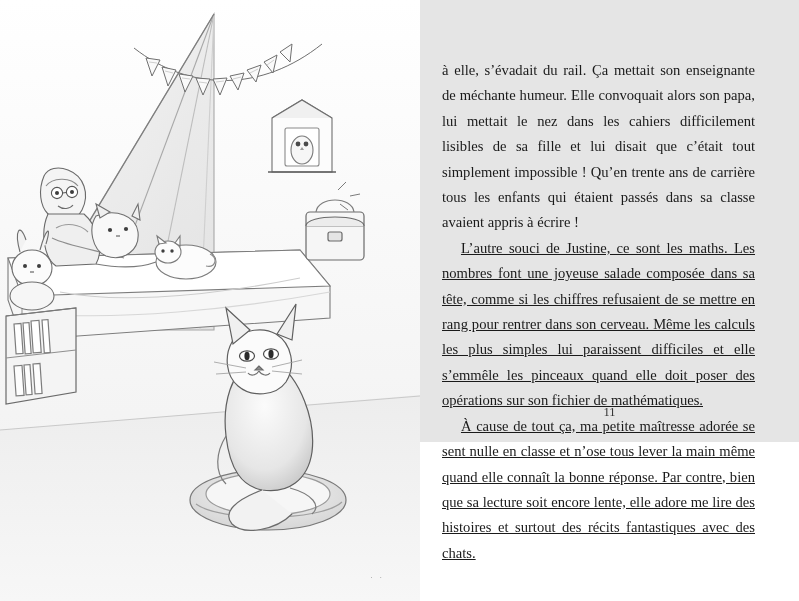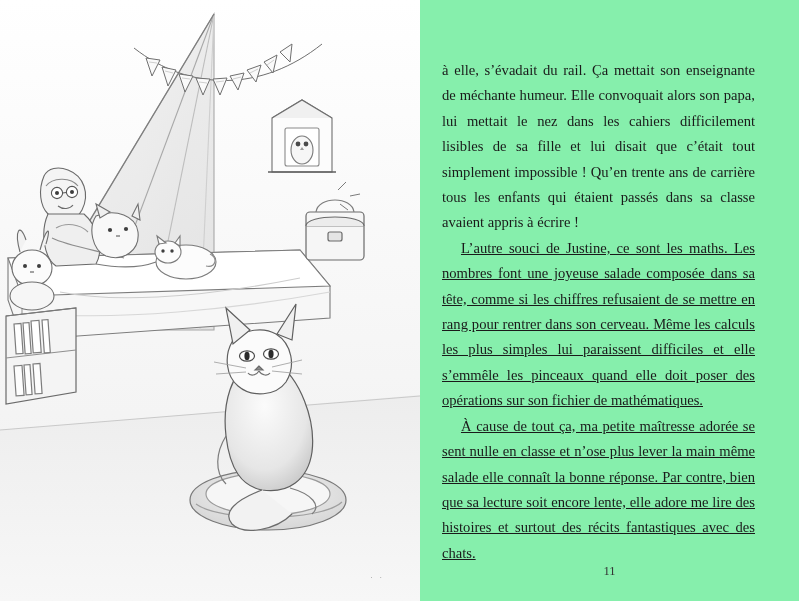--- a/index.html
+++ b/index.html
@@ -25,22 +25,22 @@
     box-sizing: border-box;
   }
   .page-left {
     width: 420px;
     height: 601px;
     background: #ffffff;
     overflow: hidden;
   }
   .page-right {
     width: 379px;
-    height: 601px;
-    background: #86efac;
+    height: 442px;
+    background: #e5e5e5;
     padding: 58px 44px 40px 22px;
     box-sizing: border-box;
   }
   
   .body-text {
     font-family: "Liberation Serif", serif;
     font-size: 14.6px;
     line-height: 25.4px;
     color: #1a1a1a;
     text-align: justify;
@@ -278,18 +278,18 @@
         </g>
       </svg>
     </div>
     <div class="caption-dots">· ·</div>
   </div>
 
   <div class="page page-right">
     <div class="body-text">
       <p>à elle, s’évadait du rail. Ça mettait son enseignante de méchante humeur. Elle convoquait alors son papa, lui mettait le nez dans les cahiers difficilement lisibles de sa fille et lui disait que c’était tout simplement impossible ! Qu’en trente ans de carrière tous les enfants qui étaient passés dans sa classe avaient appris à écrire !</p>
       <p class="indent">L’autre souci de Justine, ce sont les maths. Les nombres font une joyeuse salade composée dans sa tête, comme si les chiffres refusaient de se mettre en rang pour rentrer dans son cerveau. Même les calculs les plus simples lui paraissent difficiles et elle s’emmêle les pinceaux quand elle doit poser des opérations sur son fichier de mathématiques.</p>
-      <p class="indent">À cause de tout ça, ma petite maîtresse adorée se sent nulle en classe et n’ose plus lever la main même salade elle connaît la bonne réponse. Par contre, bien que sa lecture soit encore lente, elle adore me lire des histoires et surtout des récits fantastiques avec des chats.</p>
+      <p class="indent">À cause de tout ça, ma petite maîtresse adorée se sent nulle en classe et n’ose tous lever la main même quand elle connaît la bonne réponse. Par contre, bien que sa lecture soit encore lente, elle adore me lire des histoires et surtout des récits fantastiques avec des chats.</p>
     </div>
     <div class="folio">11</div>
   </div>
 
 </div>
 
 </body></html>

